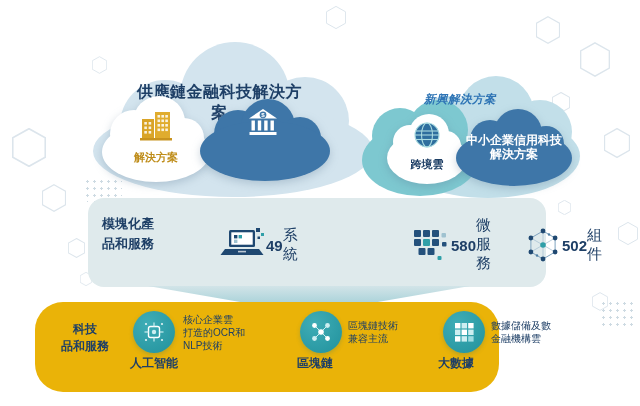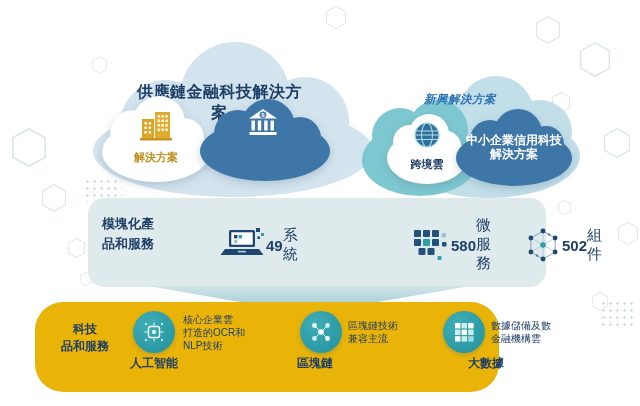--- a/index.html
+++ b/index.html
@@ -239,21 +239,21 @@
           <rect x="16.2" y="9.6" width="5.4" height="5.4" fill="#cdeef1"></rect>
         <rect x="3" y="16.2" width="5.4" height="5.4" fill="#ffffff"></rect>
           <rect x="9.6" y="16.2" width="5.4" height="5.4" fill="#cdeef1"></rect>
           <rect x="16.2" y="16.2" width="5.4" height="5.4" fill="#9fdce2"></rect>
       </svg>
     </div>
     <div class="idesc" style="left:456px;top:17px;width:100px">
       <span style="display:block">數據儲備及數</span>
       <span style="display:block">金融機構雲</span>
     </div>
-    <div class="iname" style="left:418px;top:53px;width:66px">大數據</div>
+    <div class="iname" style="left:388px;top:53px;width:66px">大數據</div>
   </div>
 
   <svg class="cloud" style="left:85px;top:35px" width="295" height="165" viewBox="0 0 295 165">
     <g fill="#d3e4ee">
       <circle cx="80" cy="90" r="45"></circle>
         <circle cx="150" cy="62" r="55"></circle>
         <circle cx="220" cy="86" r="44"></circle>
       <ellipse cx="148" cy="116" rx="140" ry="46"></ellipse>
     </g>
   </svg>

